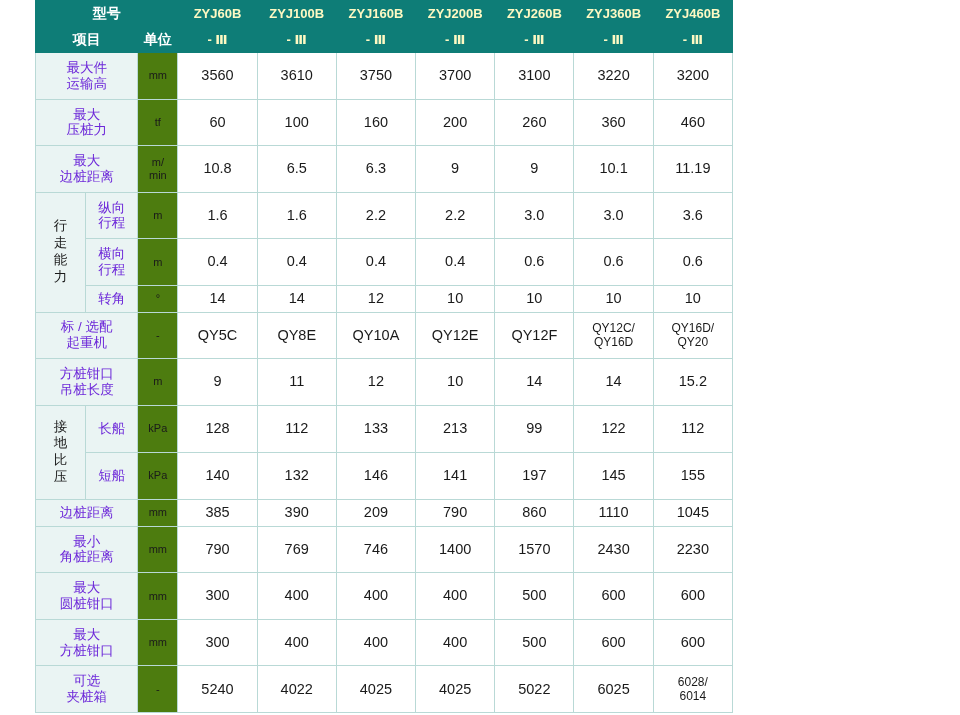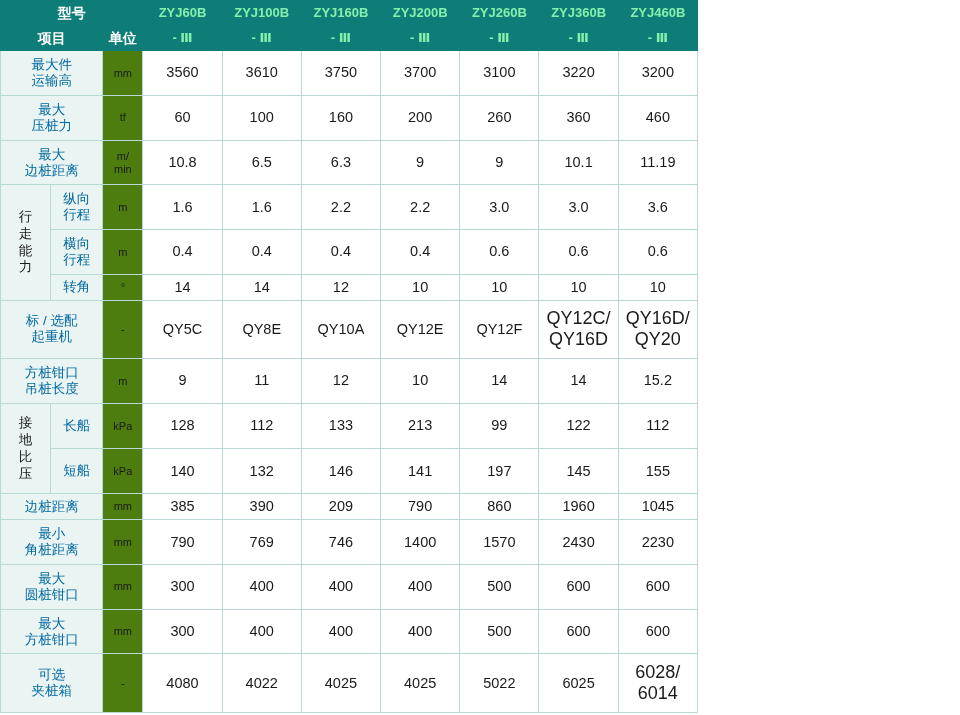--- a/index.html
+++ b/index.html
@@ -2,21 +2,21 @@
 <html><head>
 <meta charset="utf-8">
 <style>
   html,body{margin:0;padding:0;}
   body{
     width:960px;height:715px;
     background:#ffffff;
     font-family:"Liberation Sans","DejaVu Sans",sans-serif;
     overflow:hidden;
   }
-  .page{position:relative;width:786px;height:715px;}
+  .page{position:relative;width:786px;height:715px;margin-left:35px;}
 
   
   .table-wrap{position:absolute;left:0;top:0;width:700px;height:715px;}
   table.spec{
     border-collapse:collapse;
     width:698px;height:713px;
     table-layout:fixed;
     font-size:14px;
     color:#1a1a1a;
   }
@@ -29,46 +29,46 @@
   }
   .hdr{
     background:#0e7d77;
     color:#ffffff;
     font-weight:bold;
     font-size:14px;
     border:1px solid #0e7d77 !important;
   }
   .hdr-sub{
     background:#0e7d77;
-    color:#86efac;
+    color:#fef9c3;
     font-weight:bold;
     font-size:13px;
     border:1px solid #0e7d77 !important;
   }
   .rowlabel{
     background:#eaf4f3;
     font-size:13.5px;
     font-weight:normal;
-    color:#0369a1;
+    color:#6d28d9;
   }
   .unit{
     background:#4d7c0f;
     font-size:11px;
   }
   .val{background:#ffffff;font-size:14.5px;}
   .grp{
     background:#eaf4f3;
     font-size:13.5px;
     letter-spacing:0;
   }
   .grp .vtxt{
     display:block;
     line-height:1.25;
   }
-  .small{font-size:18px;}
+  .small{font-size:12px;}
 
   
   .panel{position:absolute;left:700px;top:0;width:260px;height:715px;background:#fff;}
 </style>
 </head>
 <body>
 
 <div class="page">
 
   <div class="table-wrap">
@@ -283,21 +283,21 @@
       </tr>
 
       <tr>
         <td class="rowlabel" colspan="2">边桩距离</td>
         <td class="unit">mm</td>
         <td class="val">385</td>
         <td class="val">390</td>
         <td class="val">209</td>
         <td class="val">790</td>
         <td class="val">860</td>
-        <td class="val">1960</td>
+        <td class="val">1110</td>
         <td class="val">1045</td>
       </tr>
 
       <tr>
         <td class="rowlabel" colspan="2">
           <div>最小</div>
           <div>角桩距离</div>
         </td>
         <td class="unit">mm</td>
         <td class="val">790</td>
@@ -338,21 +338,21 @@
         <td class="val">600</td>
         <td class="val">600</td>
       </tr>
 
       <tr>
         <td class="rowlabel" colspan="2">
           <div>可选</div>
           <div>夹桩箱</div>
         </td>
         <td class="unit">-</td>
-        <td class="val">4080</td>
+        <td class="val">5240</td>
         <td class="val">4022</td>
         <td class="val">4025</td>
         <td class="val">4025</td>
         <td class="val">5022</td>
         <td class="val">6025</td>
         <td class="val small" style="white-space:pre-line">6028/
 6014</td>
       </tr>
     </tbody>
       </table>

